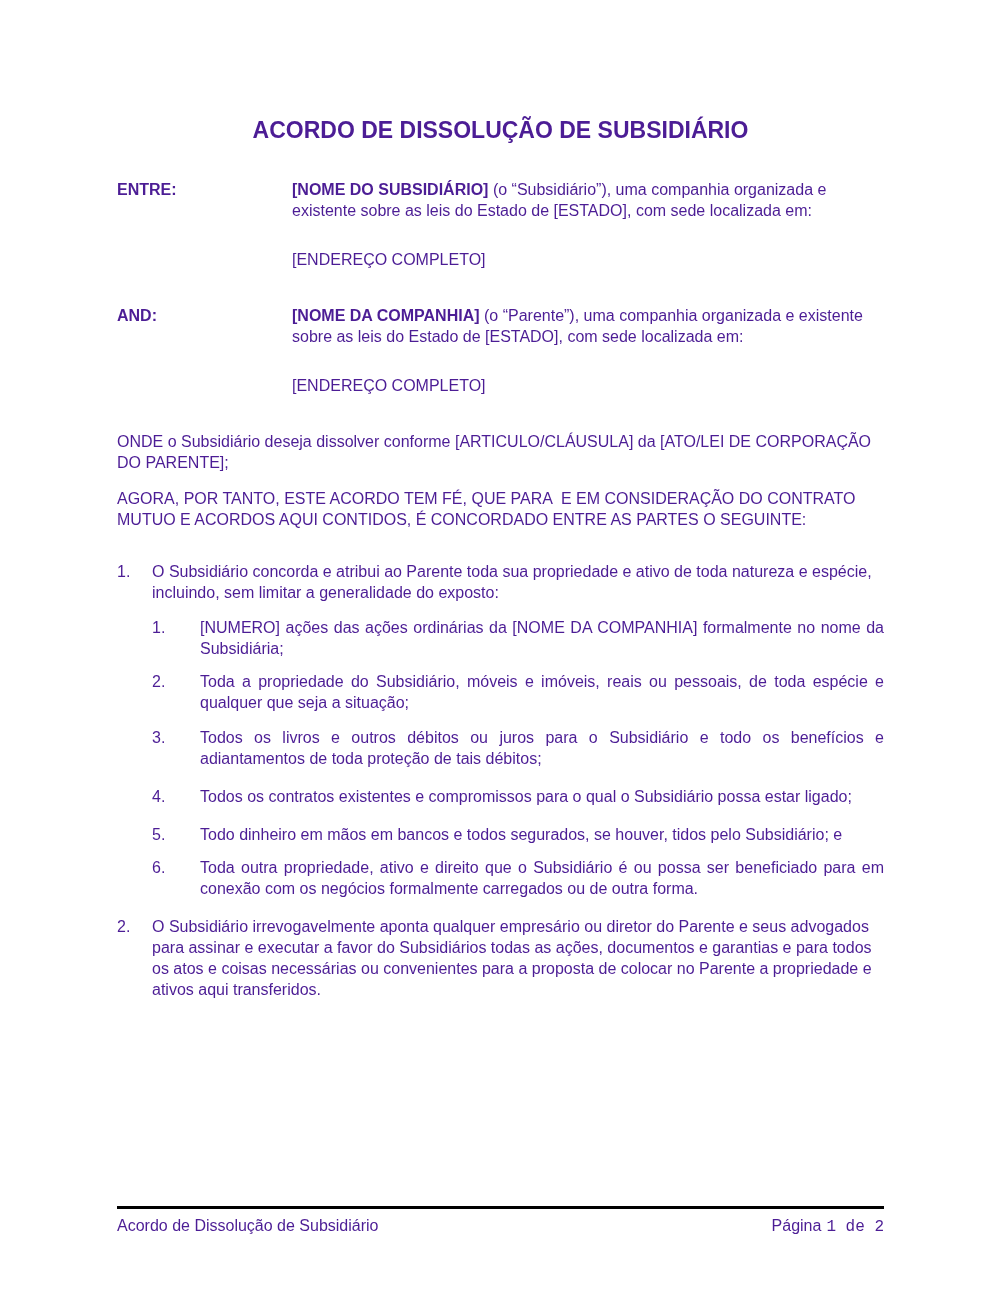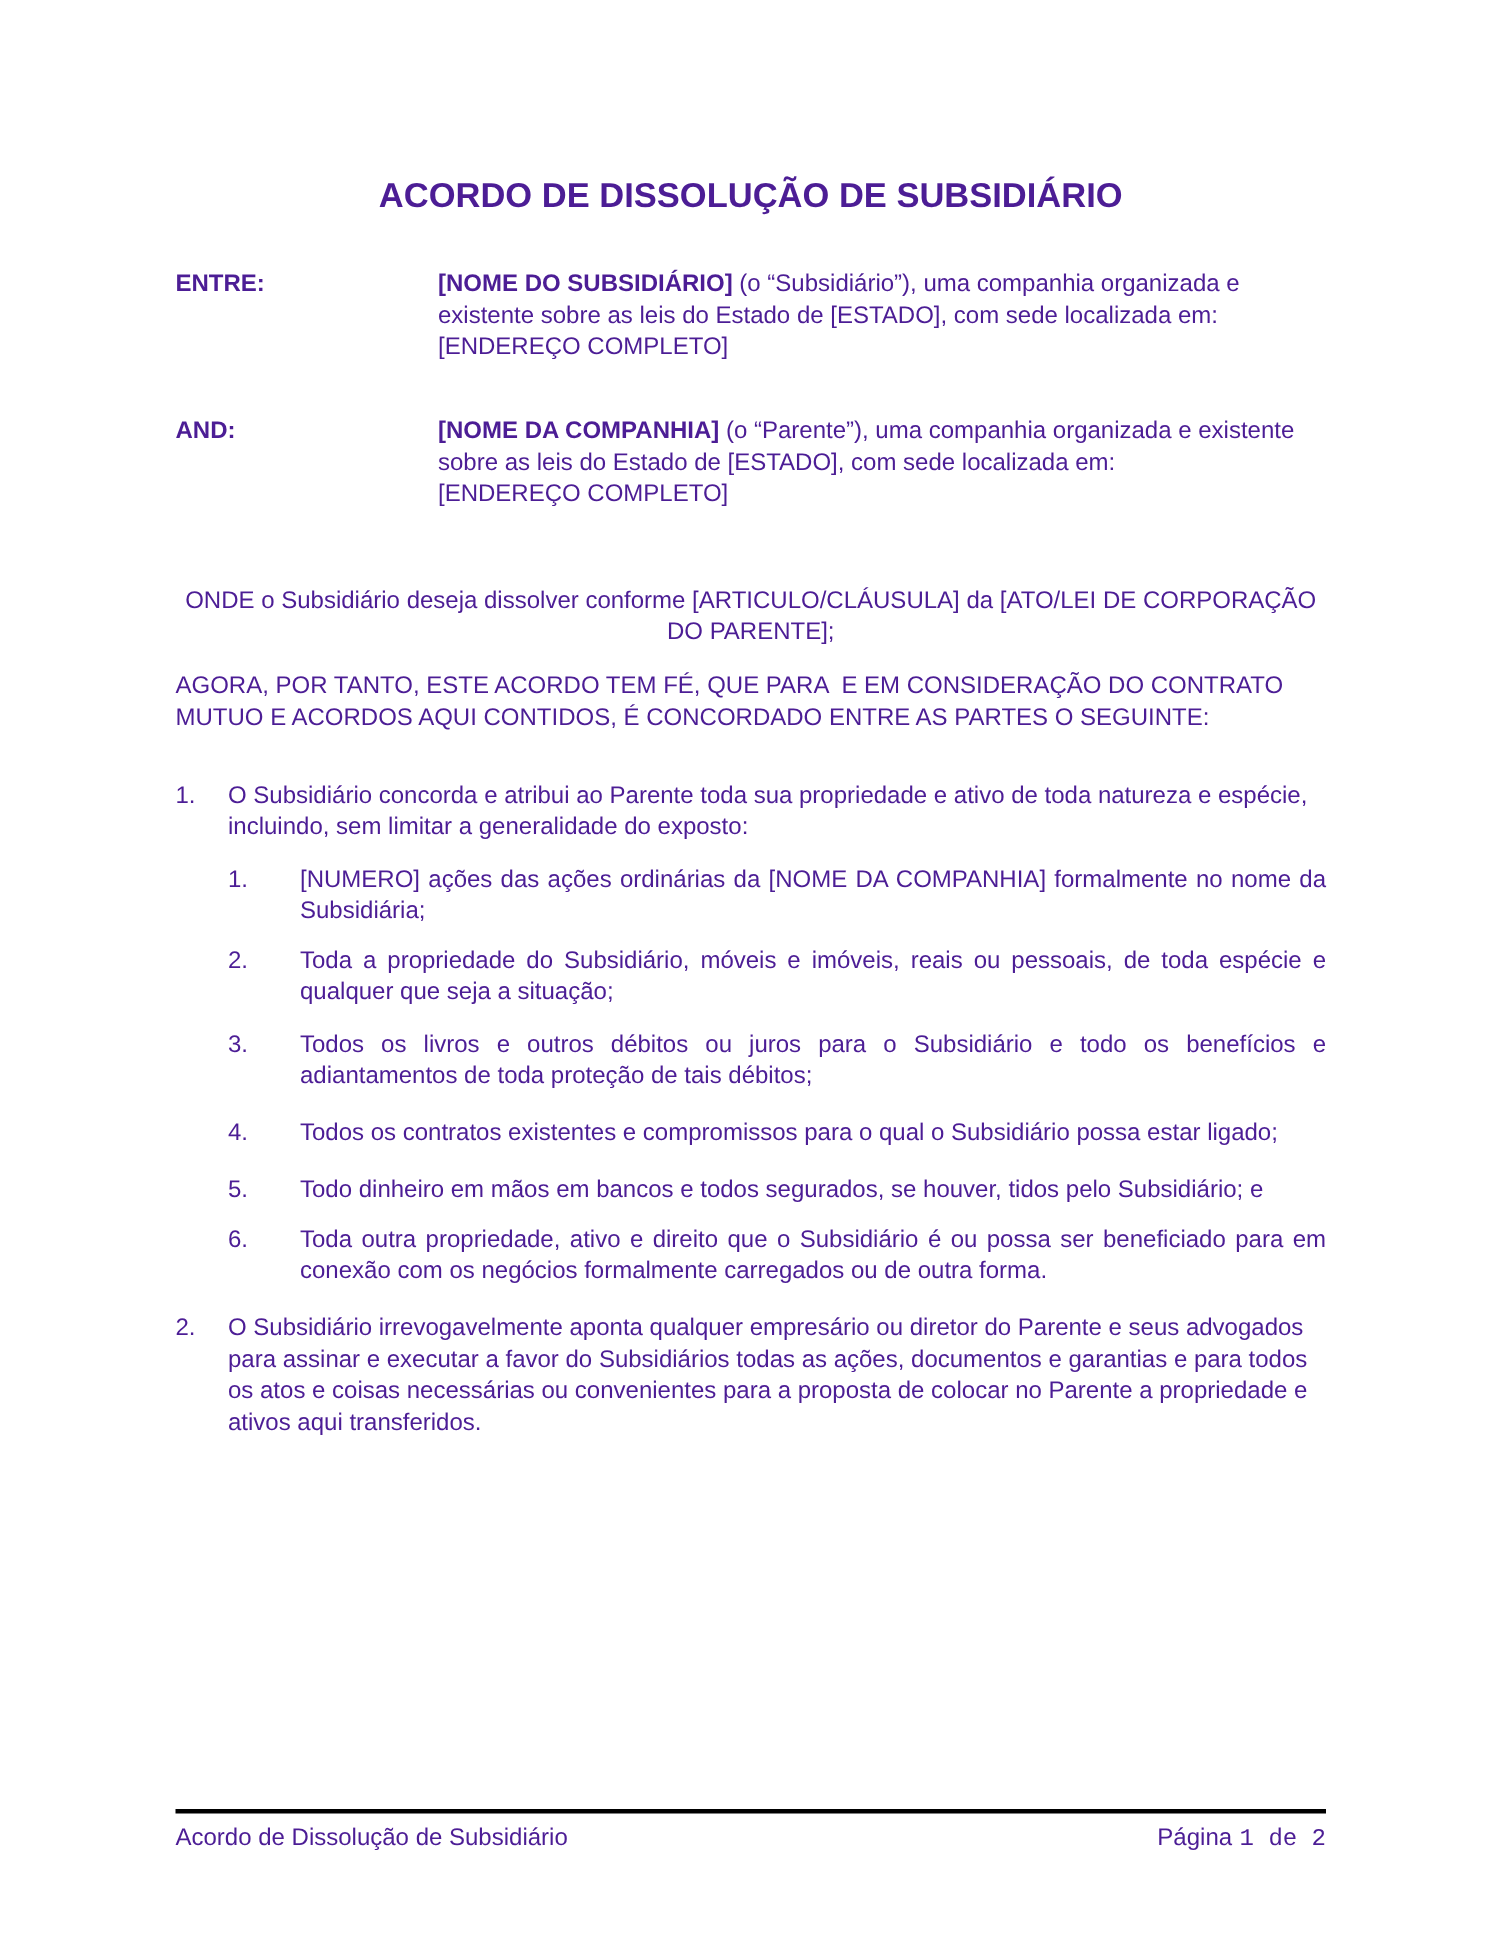--- a/index.html
+++ b/index.html
@@ -32,24 +32,24 @@
   }
   .intro { margin-top: 39px; }
   .bold { font-weight: bold; }
 
   .party {
     margin-top: 35px;
     display: grid;
     grid-template-columns: 175px 1fr;
     align-items: start;
   }
-  .party-address { margin-top: 0; }
+  .party-address { margin-top: 28px; }
 
   .recital { margin-top: 15px; white-space: pre-wrap; }
-  .recital.first { margin-top: 50px; text-align: center; }
+  .recital.first { margin-top: 35px; }
 
   .clause {
     display: grid;
     grid-template-columns: 35px 1fr;
     align-items: start;
   }
   .clause.c1 { margin-top: 31px; }
   .clause.c2 { margin-top: 17px; }
   .subclause {
     margin-top: 14px;

